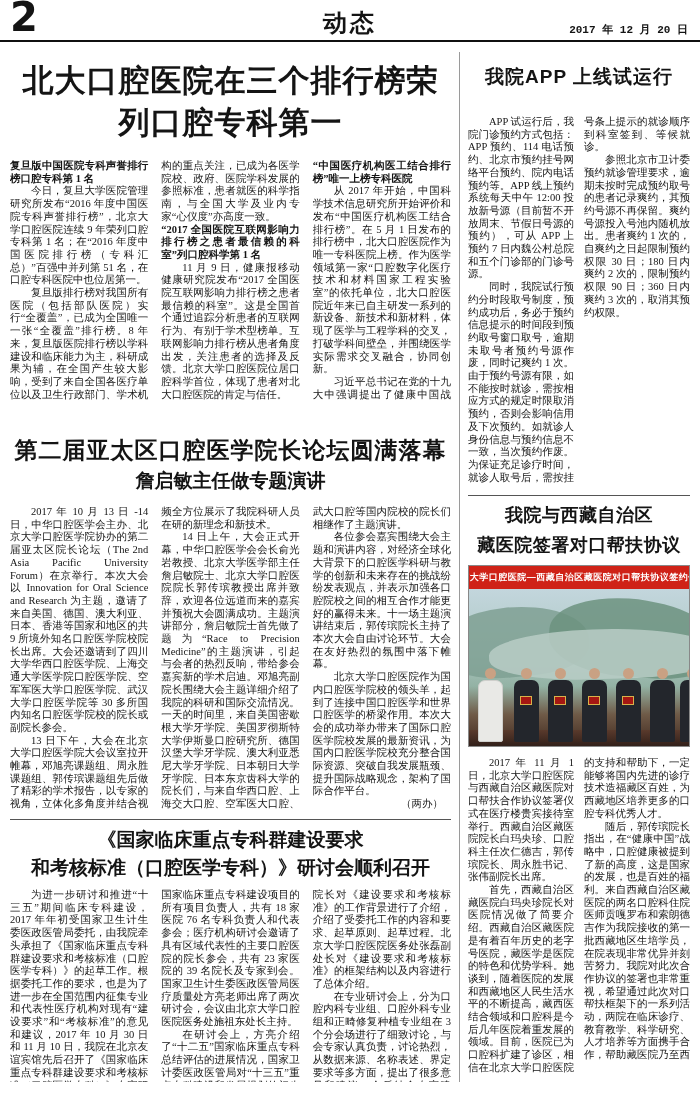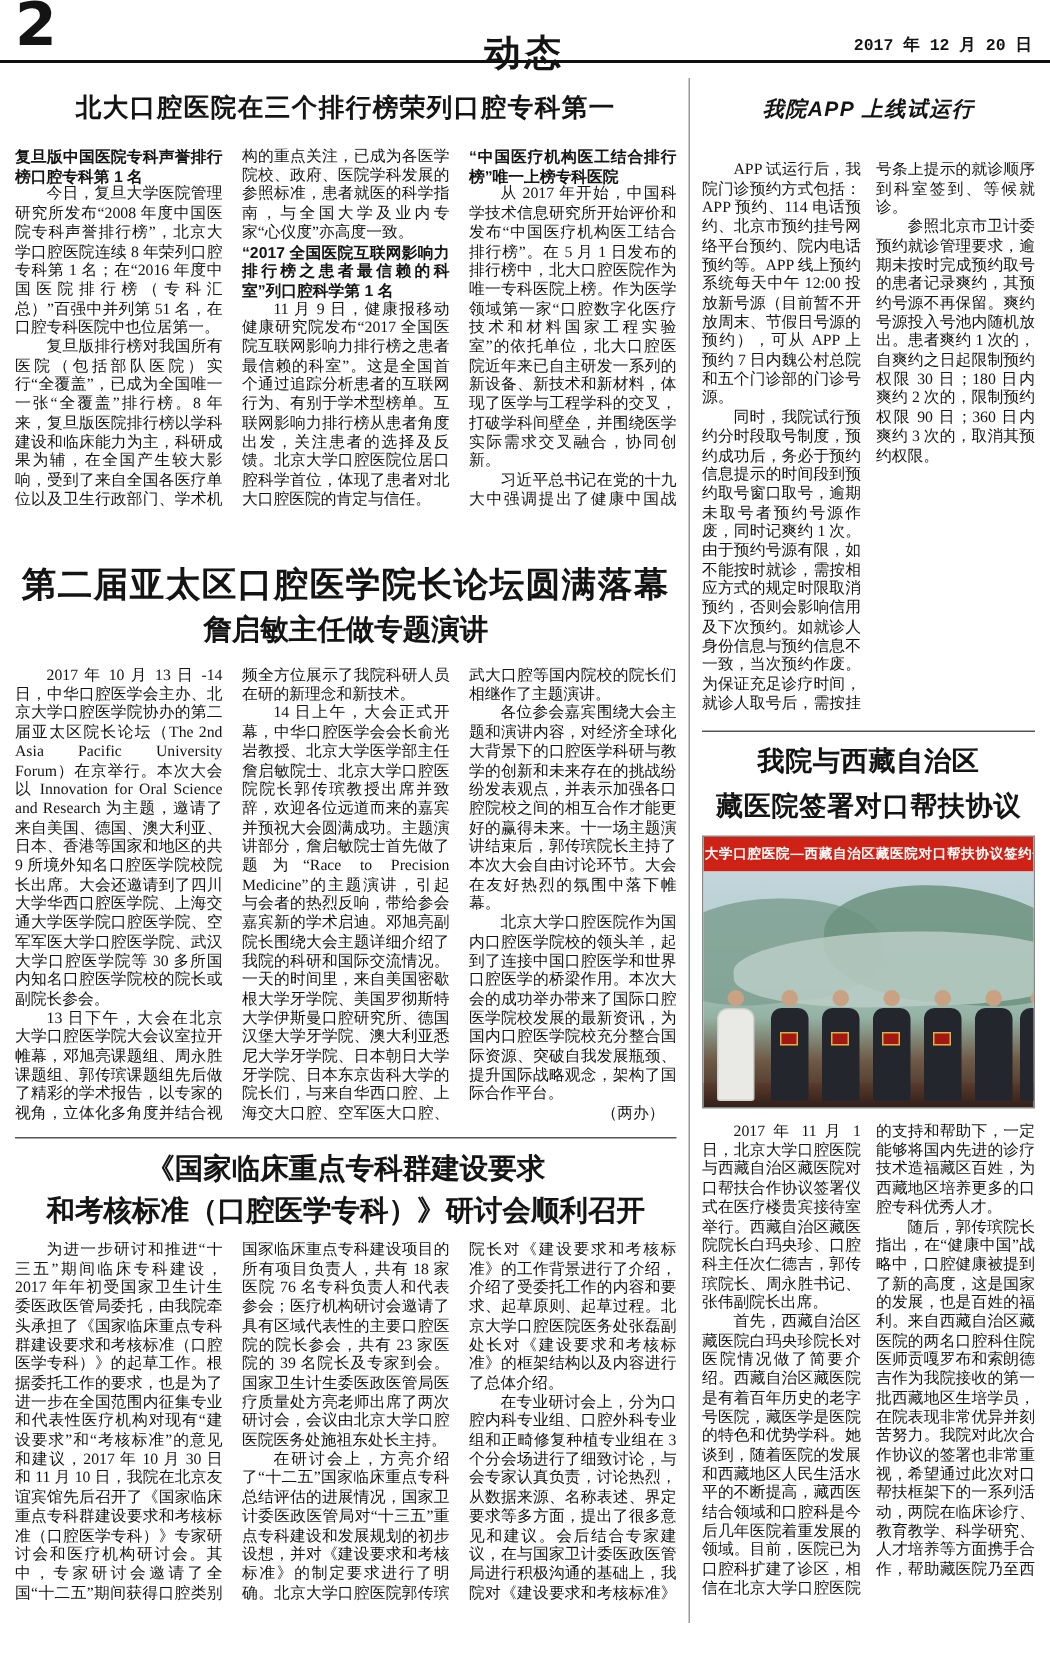--- a/index.html
+++ b/index.html
@@ -6,45 +6,45 @@
   html,body { margin:0; padding:0; background:#fff; }
   .page {
     position:relative; width:700px; height:1110px; margin:0 auto;
     background:#fff; color:#141414; overflow:hidden;
     font-family:"Liberation Serif","DejaVu Serif",serif;
   }
   
   .masthead { position:relative; height:42px; border-bottom:2.5px solid #101010; }
   .page-num { position:absolute; left:10px; top:-6px; font-family:"DejaVu Sans",sans-serif;
     font-weight:800; font-size:40px; letter-spacing:-1px; }
-  .section-title { position:absolute; left:0; right:0; top:19px; text-align:center;
+  .section-title { position:absolute; left:0; right:0; top:7px; text-align:center;
     font-family:Liberation Serif, serif; font-weight:bold; font-size:24px; letter-spacing:3px; }
   .issue-date { position:absolute; right:12px; bottom:3px; font-family:Liberation Mono, monospace;
     font-weight:bold; font-size:11px; }
   
   .content { display:flex; padding:8px 10px 0 10px; height:1040px; overflow:hidden; }
   .left-col { width:441px; }
   .v-divider { width:1px; background:#9a9a9a; margin:2px 8px 0 8px; }
   .right-col { flex:1; min-width:0; }
   .h-rule { border:none; border-top:1px solid #555; margin:7px 0; }
   
   .headline { font-family:"Liberation Sans",sans-serif; font-weight:bold; text-align:center; margin:0; }
-  .hl-a1 { font-size:17px; margin:10px 0 16px; letter-spacing:1px; }
+  .hl-a1 { font-size:31px; margin:10px 0 16px; letter-spacing:1px; }
   .hl-forum1 { font-size:23px; margin:24px 0 2px; letter-spacing:1px; }
   .hl-forum2 { font-size:19px; margin:2px 0 12px; }
   .hl-seminar { font-size:19px; margin:6px 0 0; }
   .hl-seminar2 { font-size:19px; margin:2px 0 8px; }
-  .hl-app { font-size:14px; margin:14px 0 0; letter-spacing:1px;font-style:italic; }
+  .hl-app { font-size:19px; margin:14px 0 0; letter-spacing:1px; }
   .hl-tibet { font-size:18px; margin:6px 0 0; letter-spacing:0.5px; }
   
   .body { font-size:10.5px; line-height:12.7px; text-align:justify; column-fill:auto; overflow:hidden; }
   .cols3 { column-count:3; column-gap:13px; }
   .cols2 { column-count:2; column-gap:10px; }
   .body p { margin:0; text-indent:2em; }
-  .subhead { font-family:Liberation Sans, sans-serif; font-weight:bold; font-size:10.5px;
+  .subhead { font-family:Liberation Serif, serif; font-weight:bold; font-size:10.5px;
     line-height:12.7px; margin:0; text-indent:0; }
   .byline { text-indent:0; text-align:right; padding-right:8px; }
   .body-a1 { height:251px; }
   .body-forum { height:306px; margin-top:10px; }
   .body-seminar { height:247px; margin-top:8px; }
   .body-app { height:372px; margin-top:26px; }
   .body-tibet { height:322px; margin-top:10px; }
   
   .photo { margin-top:8px; width:100%; height:182px; border:1px solid #888; position:relative; overflow:hidden; }
   .photo-banner { height:23px; background:#cf2217; color:#fff; display:flex; align-items:center;
@@ -79,21 +79,21 @@
   </div>
 
   <div class="content">
 
     <div class="left-col">
 
       <article>
         <h1 class="headline hl-a1">北大口腔医院在三个排行榜荣列口腔专科第一</h1>
         <div class="body cols3 body-a1">
           <h3 class="subhead">复旦版中国医院专科声誉排行榜口腔专科第 1 名</h3>
-          <p>今日，复旦大学医院管理研究所发布“2008 年度中国医院专科声誉排行榜”，北京大学口腔医院连续 8 年荣列口腔专科第 1 名；在“2016 年度中国医院排行榜（专科汇总）”百强中并列第 51 名，在口腔专科医院中也位居第一。</p>
+          <p>今日，复旦大学医院管理研究所发布“2016 年度中国医院专科声誉排行榜”，北京大学口腔医院连续 9 年荣列口腔专科第 1 名；在“2016 年度中国医院排行榜（专科汇总）”百强中并列第 51 名，在口腔专科医院中也位居第一。</p>
           <p>复旦版排行榜对我国所有医院（包括部队医院）实行“全覆盖”，已成为全国唯一一张“全覆盖”排行榜。8 年来，复旦版医院排行榜以学科建设和临床能力为主，科研成果为辅，在全国产生较大影响，受到了来自全国各医疗单位以及卫生行政部门、学术机构的重点关注，已成为各医学院校、政府、医院学科发展的参照标准，患者就医的科学指南，与全国大学及业内专家“心仪度”亦高度一致。</p>
           <h3 class="subhead">“2017 全国医院互联网影响力排行榜之患者最信赖的科室”列口腔科学第 1 名</h3>
           <p>11 月 9 日，健康报移动健康研究院发布“2017 全国医院互联网影响力排行榜之患者最信赖的科室”。这是全国首个通过追踪分析患者的互联网行为、有别于学术型榜单。互联网影响力排行榜从患者角度出发，关注患者的选择及反馈。北京大学口腔医院位居口腔科学首位，体现了患者对北大口腔医院的肯定与信任。</p>
           <h3 class="subhead">“中国医疗机构医工结合排行榜”唯一上榜专科医院</h3>
           <p>从 2017 年开始，中国科学技术信息研究所开始评价和发布“中国医疗机构医工结合排行榜”。在 5 月 1 日发布的排行榜中，北大口腔医院作为唯一专科医院上榜。作为医学领域第一家“口腔数字化医疗技术和材料国家工程实验室”的依托单位，北大口腔医院近年来已自主研发一系列的新设备、新技术和新材料，体现了医学与工程学科的交叉，打破学科间壁垒，并围绕医学实际需求交叉融合，协同创新。</p>
           <p>习近平总书记在党的十九大中强调提出了健康中国战略，北大口腔医院将继续发扬 70 余年的优良传统，再接再厉，抓好健康中国战略契机，为促进医学科学发展做出积极贡献。“厚德尚学，精医济世”的院训作为北京大学口腔医学院的核心文化理念，也将继续激励北大口腔人为早日实现“建设世界一流口腔医学院”的目标而不断开拓进取、追求卓越和超越自我。</p>
 
         </div>
       </article>
 

